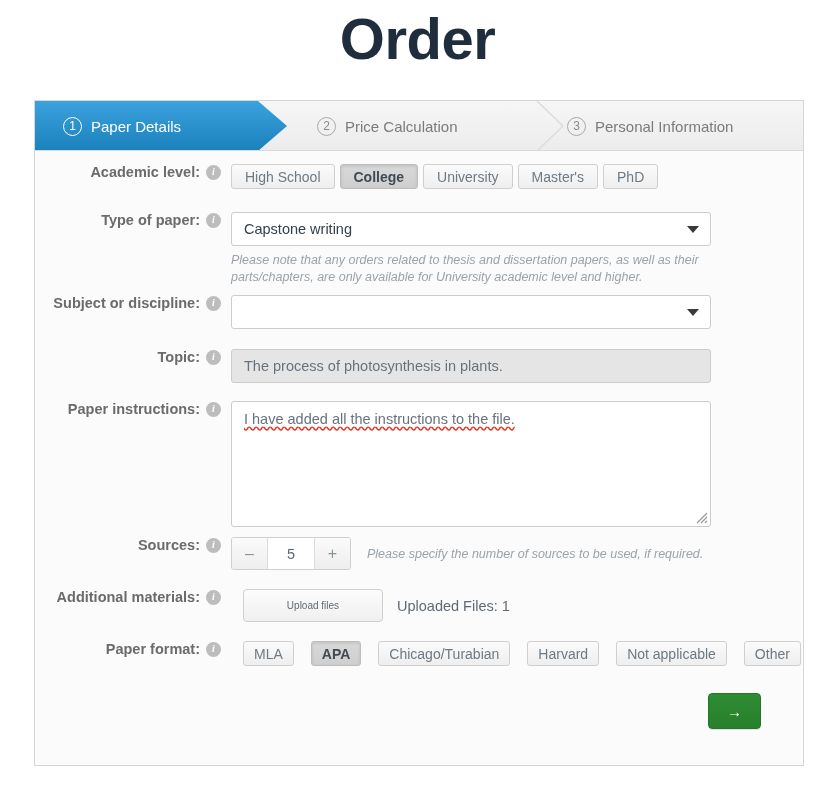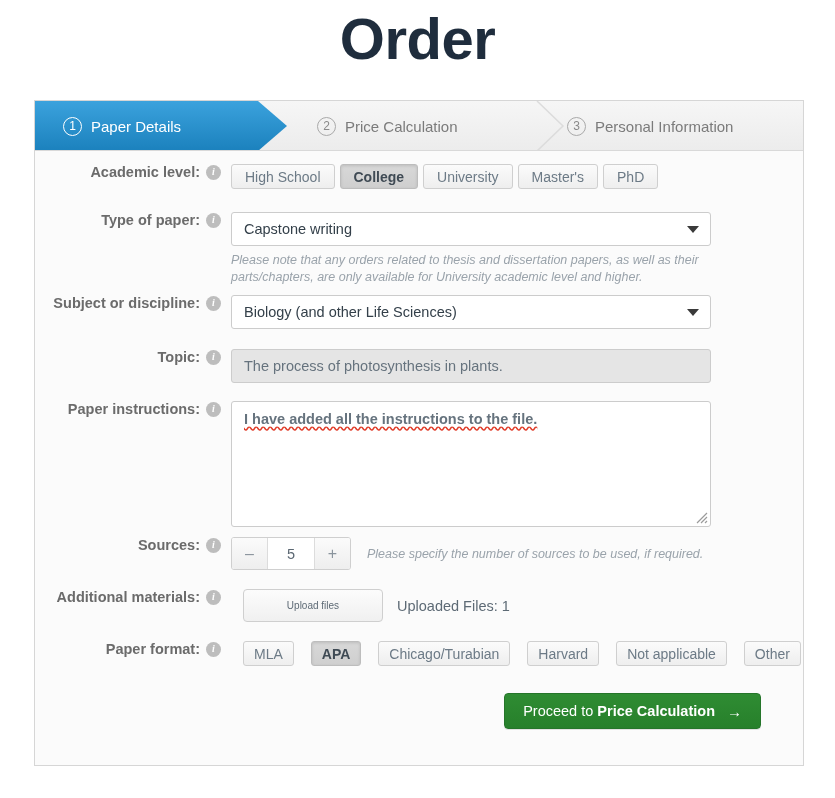--- a/index.html
+++ b/index.html
@@ -217,21 +217,20 @@
     padding: 9px 12px;
     font-size: 14.5px;
     color: #66737e;
     cursor: text;
     overflow: hidden;
   }
   .spell {
     text-decoration: underline wavy #e03b28;
     text-decoration-skip-ink: none;
     text-underline-offset: 2px;
-    font-weight: bold;
   }
   .grip {
     position: absolute;
     right: 2px; bottom: 2px;
     width: 14px; height: 14px;
   }
 
   
   .hint {
     font-size: 12.5px;
@@ -377,21 +376,20 @@
       </div>
     </div>
 
     <div class="row r-subject">
       <div class="label">
         <span>Subject or discipline:</span>
         <span class="info">i</span>
       </div>
       <div class="field">
         <div class="select">
-          <span>Biology (and other Life Sciences)</span>
           <span class="caret"></span>
         </div>
       </div>
     </div>
 
     <div class="row r-topic">
       <div class="label">
         <span>Topic:</span>
         <span class="info">i</span>
       </div>
@@ -457,19 +455,18 @@
           <div class="seg">Chicago/Turabian</div>
           <div class="seg">Harvard</div>
           <div class="seg">Not applicable</div>
           <div class="seg">Other</div>
         </div>
       </div>
     </div>
 
     <div class="proceed-wrap">
       <div class="proceed">
-        <span><span>Proceed to </span><b>Price Calculation</b></span>
         <span class="arrow">→</span>
       </div>
     </div>
 
   </div>
 </div>
 
 </body></html>

